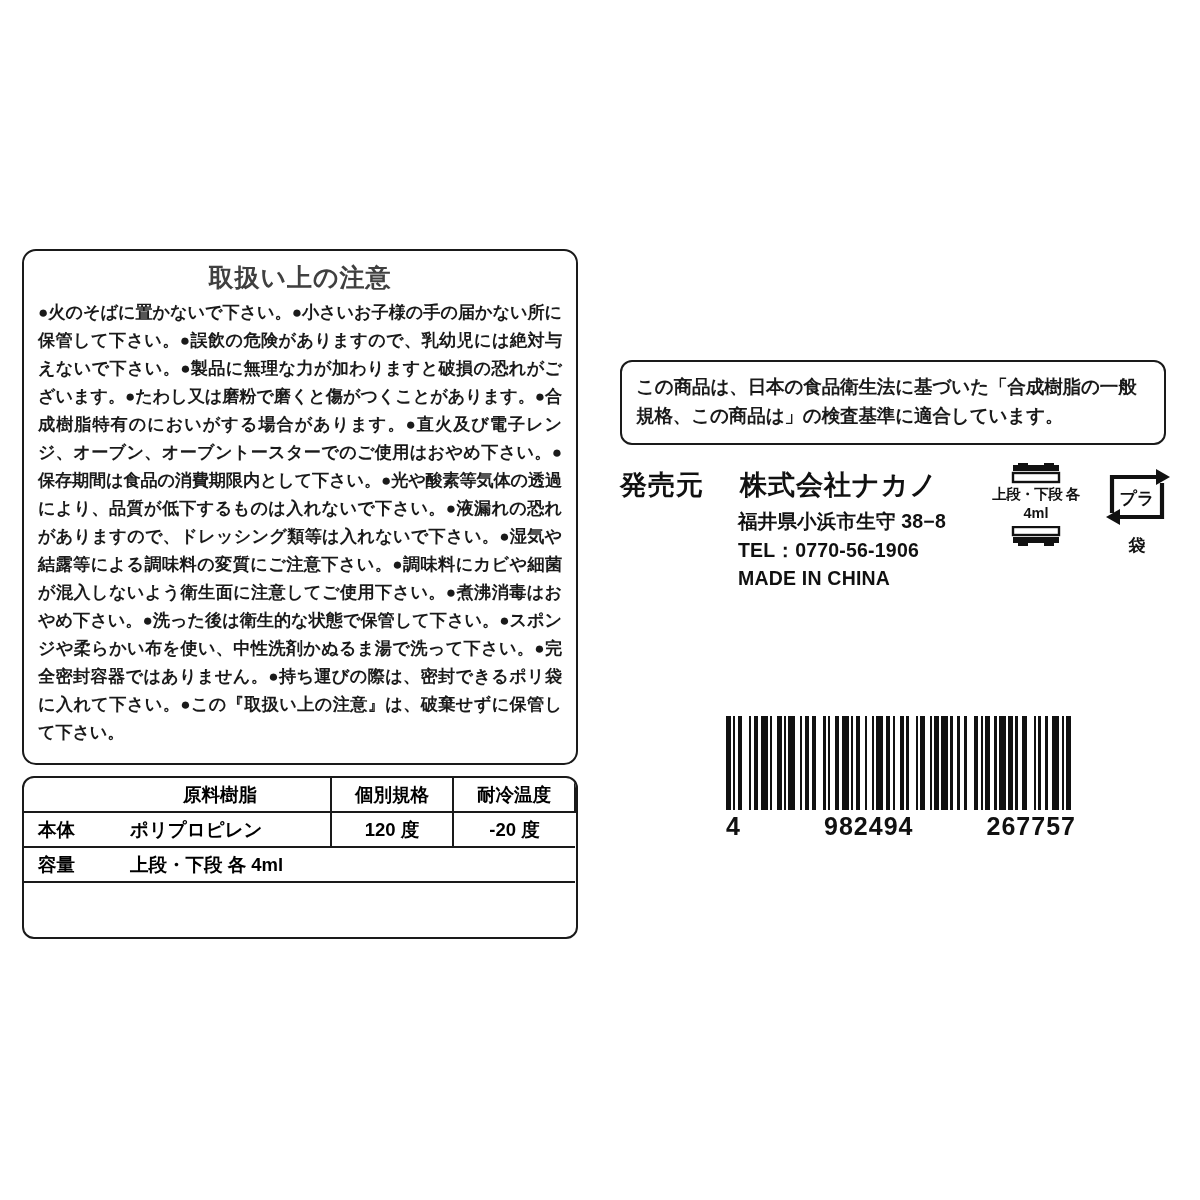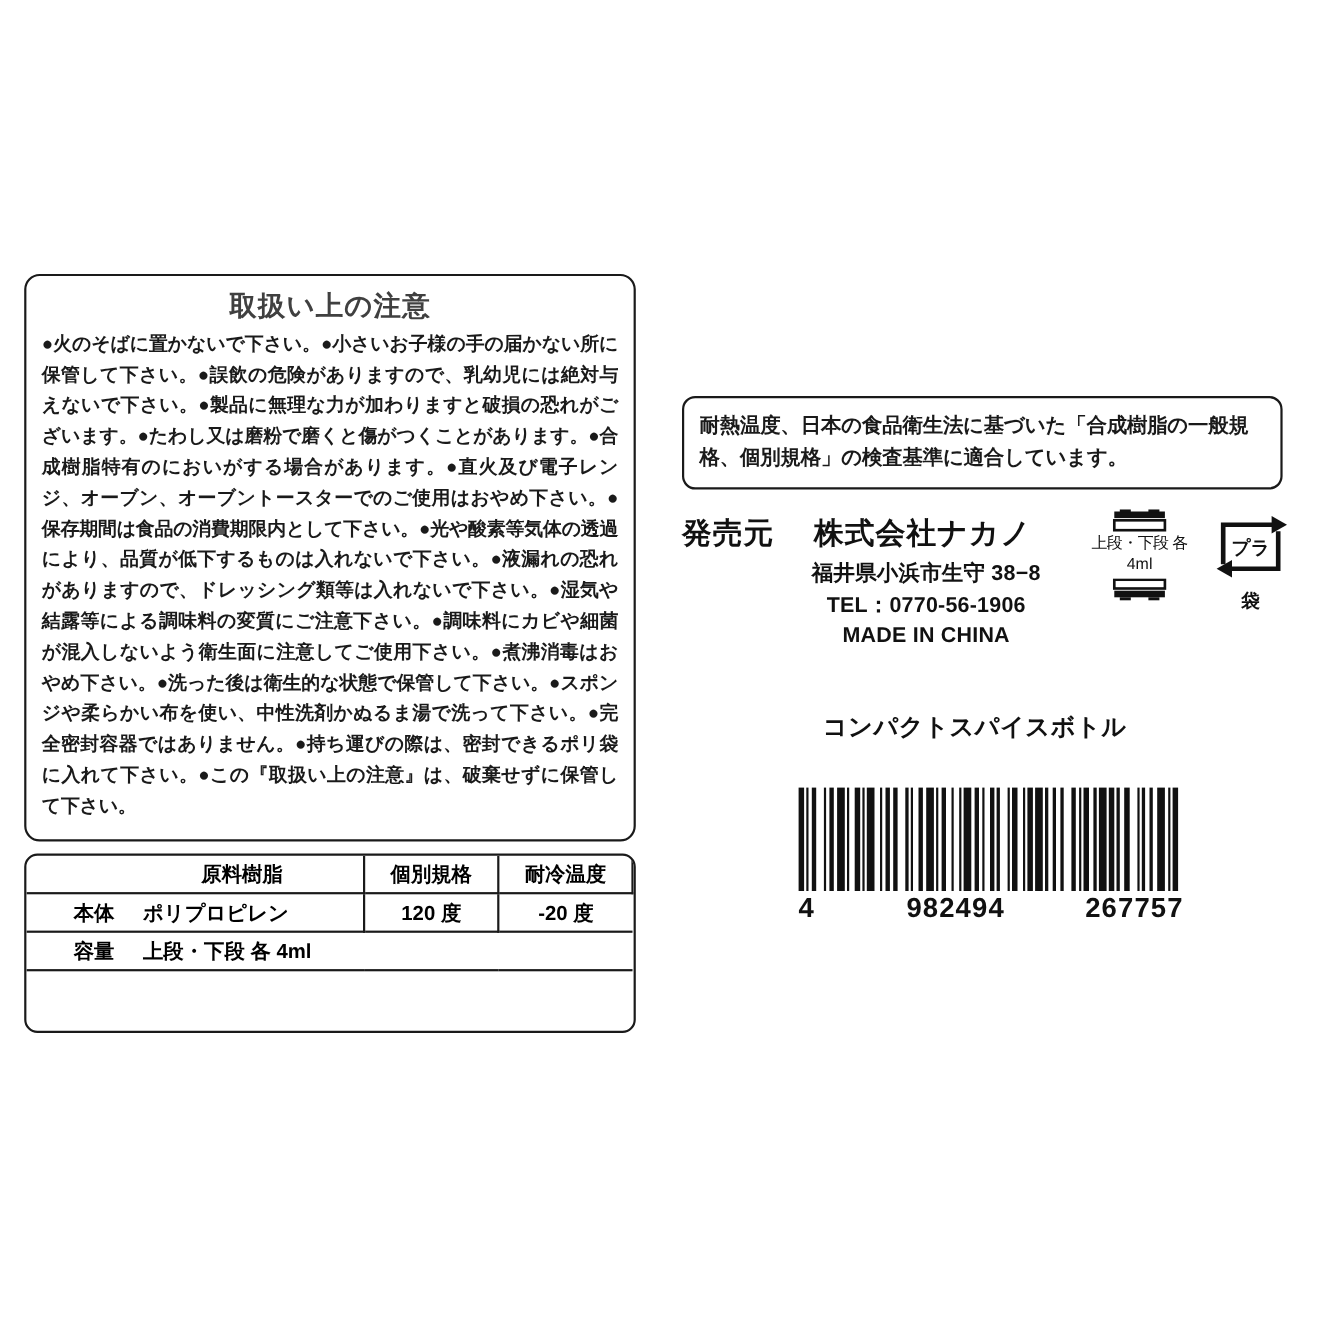--- a/index.html
+++ b/index.html
@@ -82,21 +82,21 @@
   }
   table.spec tr.last-row td,
   table.spec tr.second-last-row td {
     border-bottom: none;
   }
   table.spec tr.second-last-row td {
     border-bottom: 2px solid #1a1a1a;
   }
   table.spec td.no-r { border-right: none; }
   table.spec td.lbl {
-    text-align: right;
+    text-align: left;
     padding-left: 14px;
     width: 86px;
   }
   table.spec td.mat {
     text-align: left;
     padding-left: 20px;
   }
   table.spec th.hdr-blank {
     border-right: none;
     width: 86px;
@@ -150,32 +150,31 @@
     letter-spacing: 1px;
   }
   .maker-addr {
     position: absolute;
     left: 118px;
     top: 40px;
     font-size: 19.5px;
     font-weight: bold;
     line-height: 1.48;
     letter-spacing: 0.2px;
-    text-align: center;
   }
 
   
   .cap-group {
     position: absolute;
     left: 372px;
     top: -4px;
     width: 88px;
     text-align: center;
     font-size: 14px;
-    font-weight: normal;
+    font-weight: bold;
     line-height: 1.2;
   }
   .cap-icon-top, .cap-icon-bottom {
     width: 54px;
     height: 20px;
     margin: 0 auto;
     position: relative;
   }
   .cap-text {
     margin: 3px 0 2px 0;
@@ -268,21 +267,21 @@
         <td class="span-left no-r" colspan="3">上段・下段 各 4ml</td>
       </tr>
     </tbody>
       </table>
   </div>
 </div>
 
 <div class="right-panel">
 
   <div class="compliance-box">
-    <span>耐熱温度、日本の食品衛生法に基づいた「合成樹脂の一般規格、個別規格」の検査基準に適合しています。</span>
+    <span>この商品は、日本の食品衛生法に基づいた「合成樹脂の一般規格、この商品は」の検査基準に適合しています。</span>
   </div>
 
   <div class="maker-block">
     <div class="maker-label">発売元</div>
     <div class="maker-name">株式会社ナカノ</div>
     <div class="maker-addr">
       <div>福井県小浜市生守 38−8</div>
       <div>TEL：0770-56-1906</div>
       <div>MADE IN CHINA</div>
     </div>
@@ -316,21 +315,20 @@
         </g>
         <polygon points="56,8 70,16 56,24" fill="#111"></polygon>
         <polygon points="20,48 6,56 20,64" fill="#111"></polygon>
         <text x="37" y="43" font-size="17" font-weight="bold" text-anchor="middle" fill="#111" font-family="'Liberation Sans', sans-serif">プラ</text>
       </svg>
       <div class="recycle-label">袋</div>
     </div>
   </div>
 
   <div class="product-name">
-    <div>コンパクトスパイスボトル</div>
   </div>
 
   <div class="barcode-wrap">
     <div class="barcode" id="barcode">
         <i style="width: 4.63576px;"></i>
         <i style="width: 2.31788px; background: transparent;"></i>
         <i style="width: 2.31788px;"></i>
         <i style="width: 2.31788px; background: transparent;"></i>
         <i style="width: 4.63576px;"></i>
         <i style="width: 6.95364px; background: transparent;"></i>

